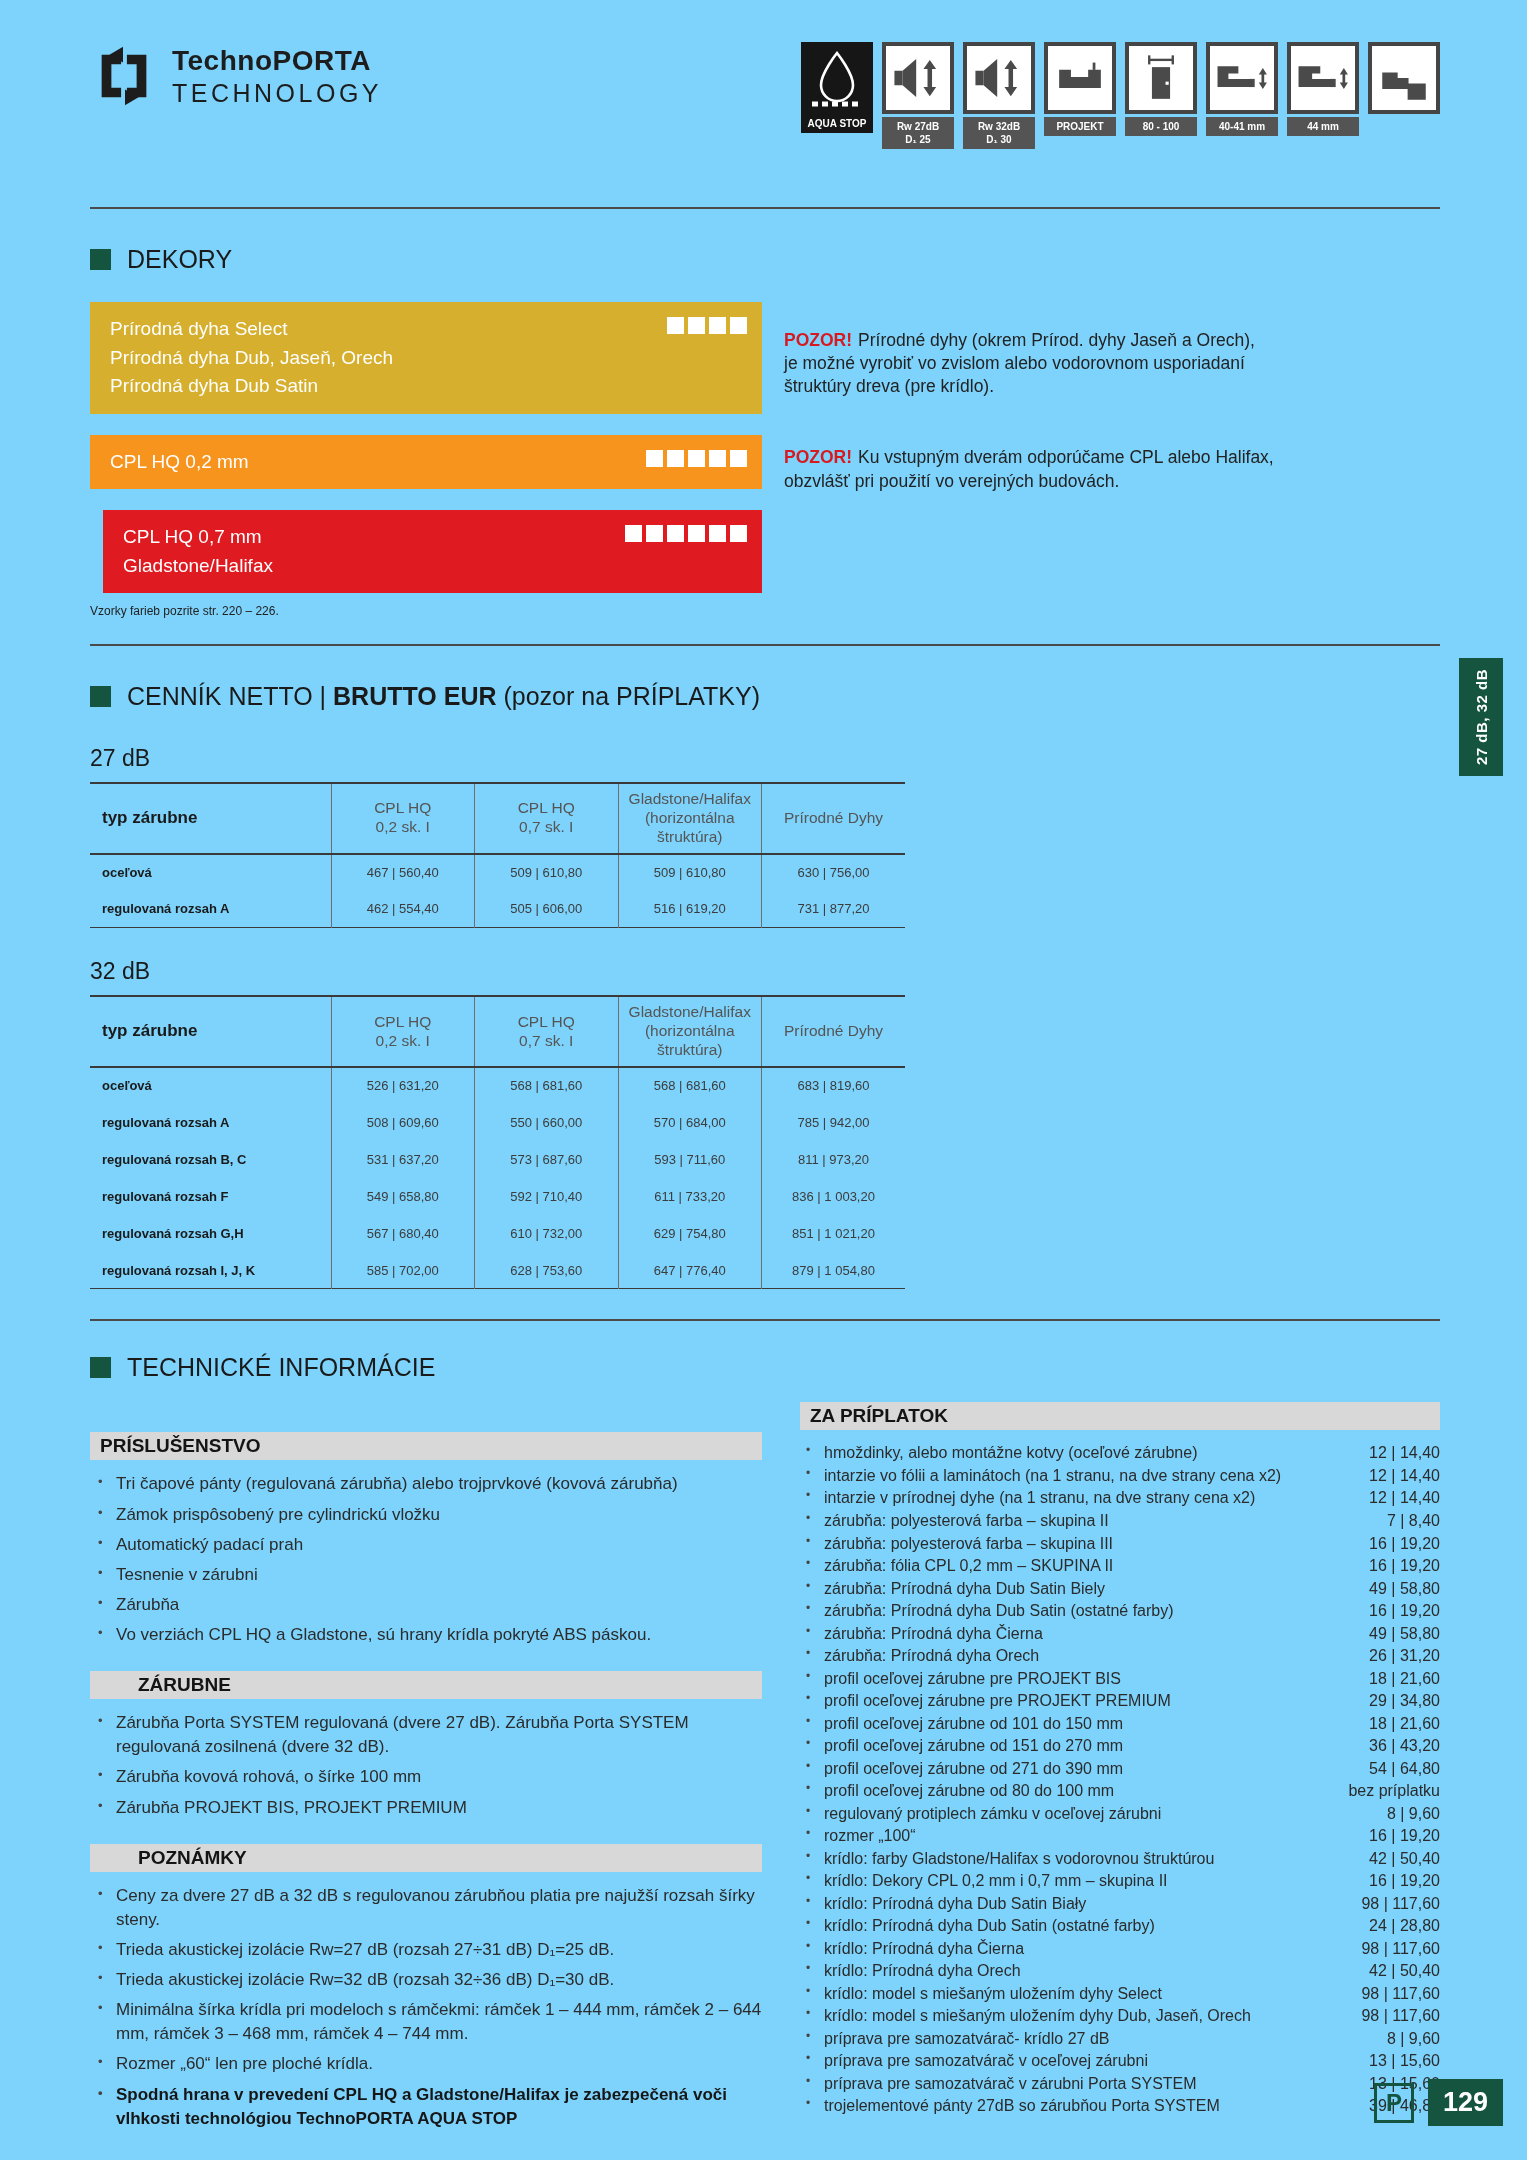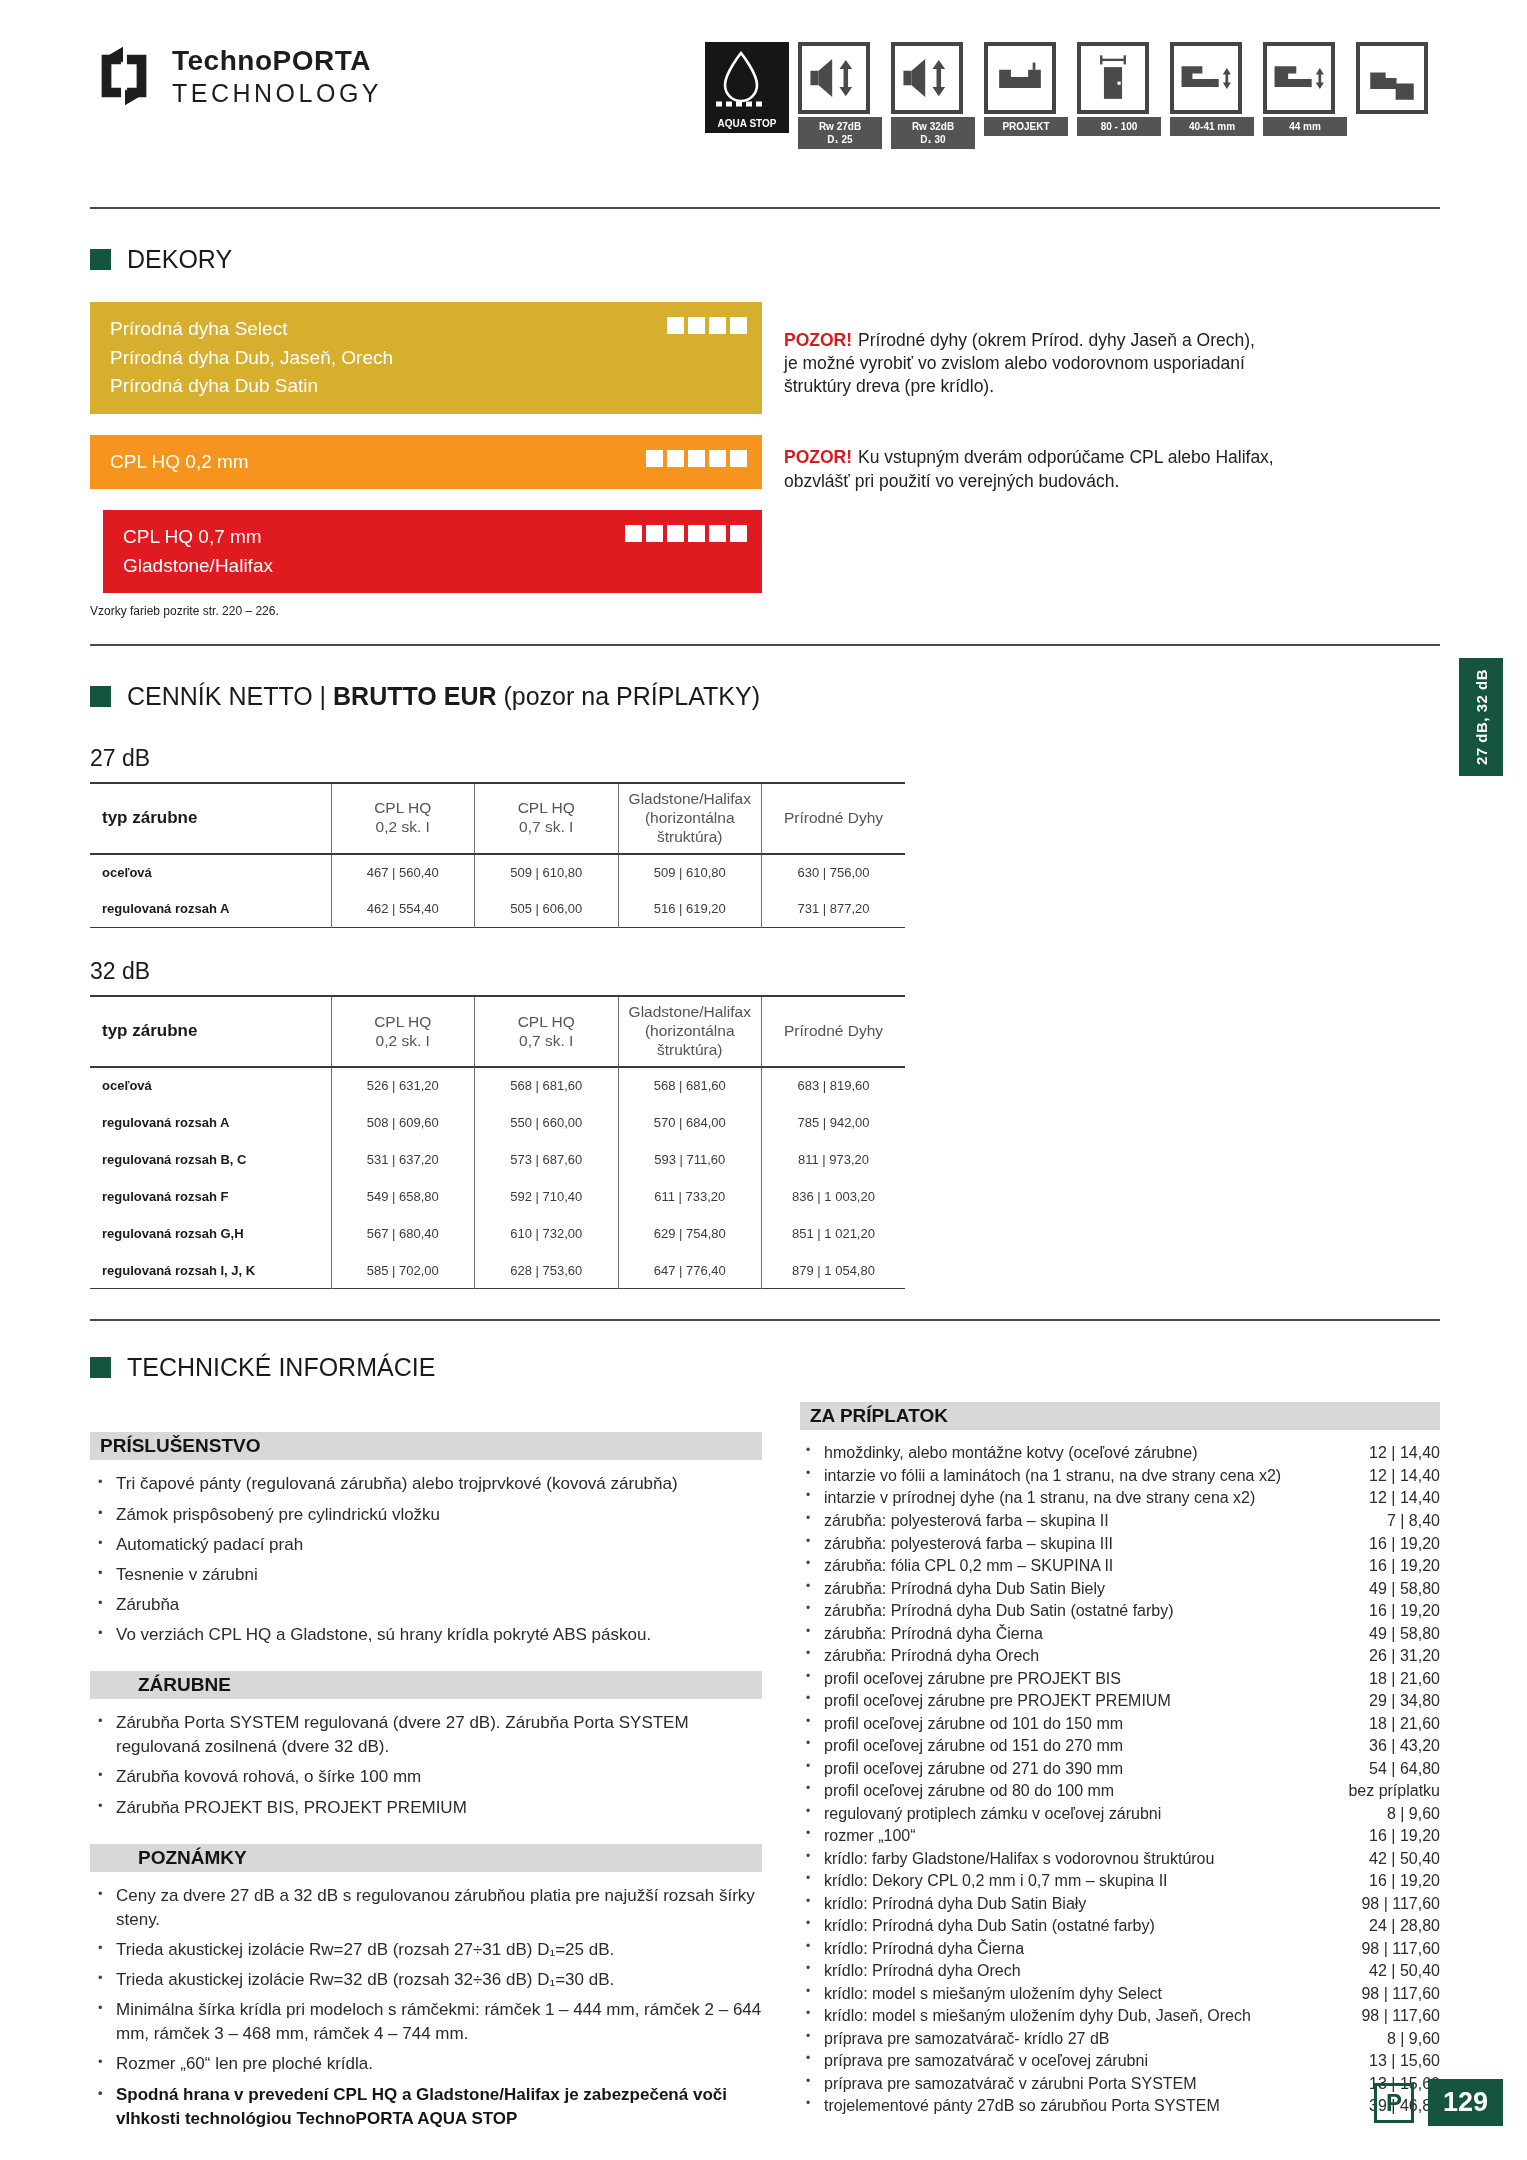--- a/index.html
+++ b/index.html
@@ -1,28 +1,28 @@
 <!DOCTYPE html>
 <html><head>
 <meta charset="utf-8">
 <style>
   * { margin:0; padding:0; box-sizing:border-box; }
   html,body { background:#e8e8e8; }
   .page {
-    width:1527px; height:2160px; background:#ffffff; position:relative;
+    width:1527px; height:2160px; background:#7dd3fc; position:relative;
     font-family:"Liberation Sans", sans-serif; color:#2e2e2e; overflow:hidden;
     margin:0 auto;
   }
   
   .header { height:165px; padding:42px 87px 0 90px; display:flex; justify-content:space-between; align-items:flex-start; }
   .logo { display:flex; align-items:center; gap:14px; }
   .logo-text .l1 { font-size:28px; font-weight:bold; color:#1d1d1d; letter-spacing:.5px; }
   .logo-text .l2 { font-size:25px; color:#1d1d1d; letter-spacing:3.5px; margin-top:2px; }
   .badges { display:flex; gap:9px; align-items:flex-start; }
-  .badge { width:84px; text-align:center; }
+  .badge { width:72px; text-align:center; }
   .badge-iconbox { width:72px; height:72px; border:4px solid #454545; background:#fff; display:flex; align-items:center; justify-content:center; }
   .badge-label { margin-top:3px; background:#545454; color:#fff; font-size:10px; font-weight:bold; line-height:1.3; padding:3px 1px; white-space:pre-line; min-height:19px; }
   .badge-dark { background:#161616; }
   .badge-dark .badge-iconbox { border-color:#161616; background:#161616; }
   .badge-dark .badge-label { background:#161616; margin-top:0; }
   .label-empty { visibility:hidden; }
   
   .rule { border:none; border-top:2px solid #4a4a4a; }
   .rule1 { margin:42px 87px 0 90px; }
   .rule2 { margin:26px 87px 0 90px; }

